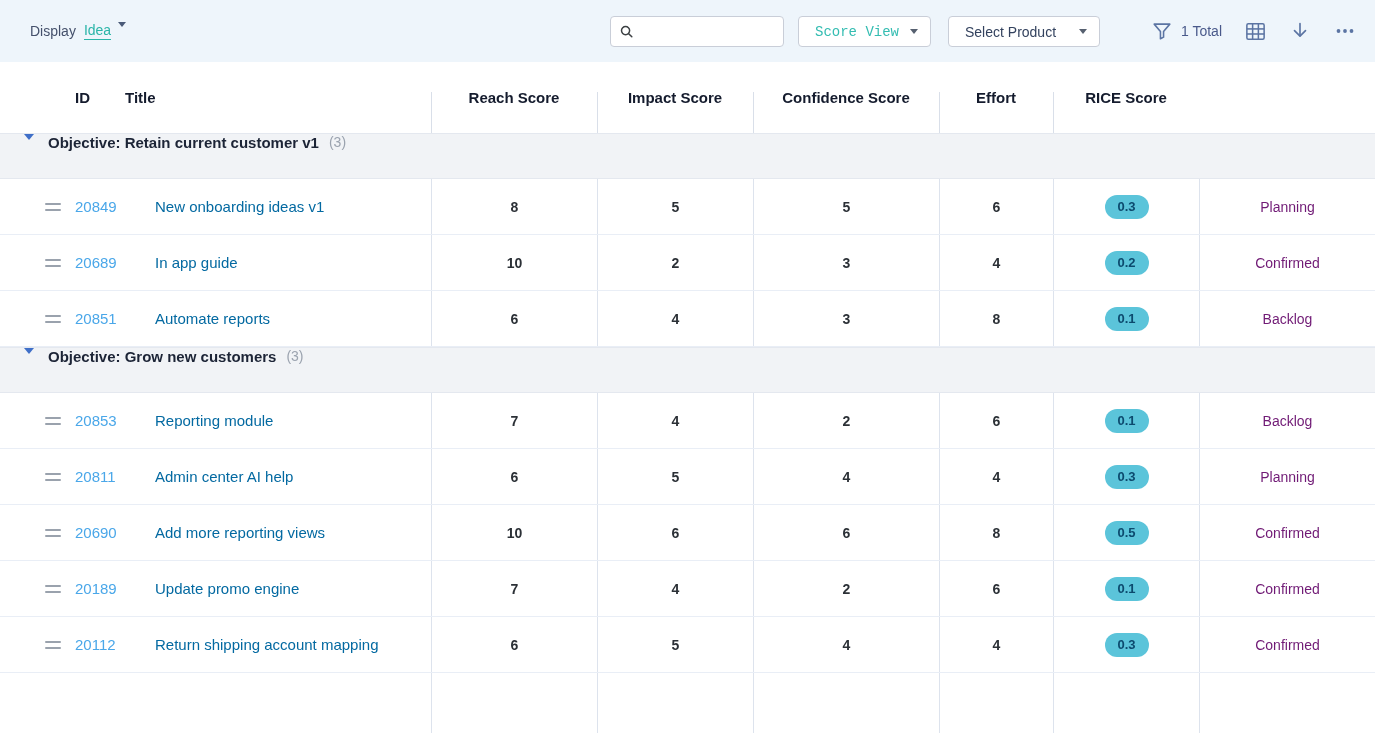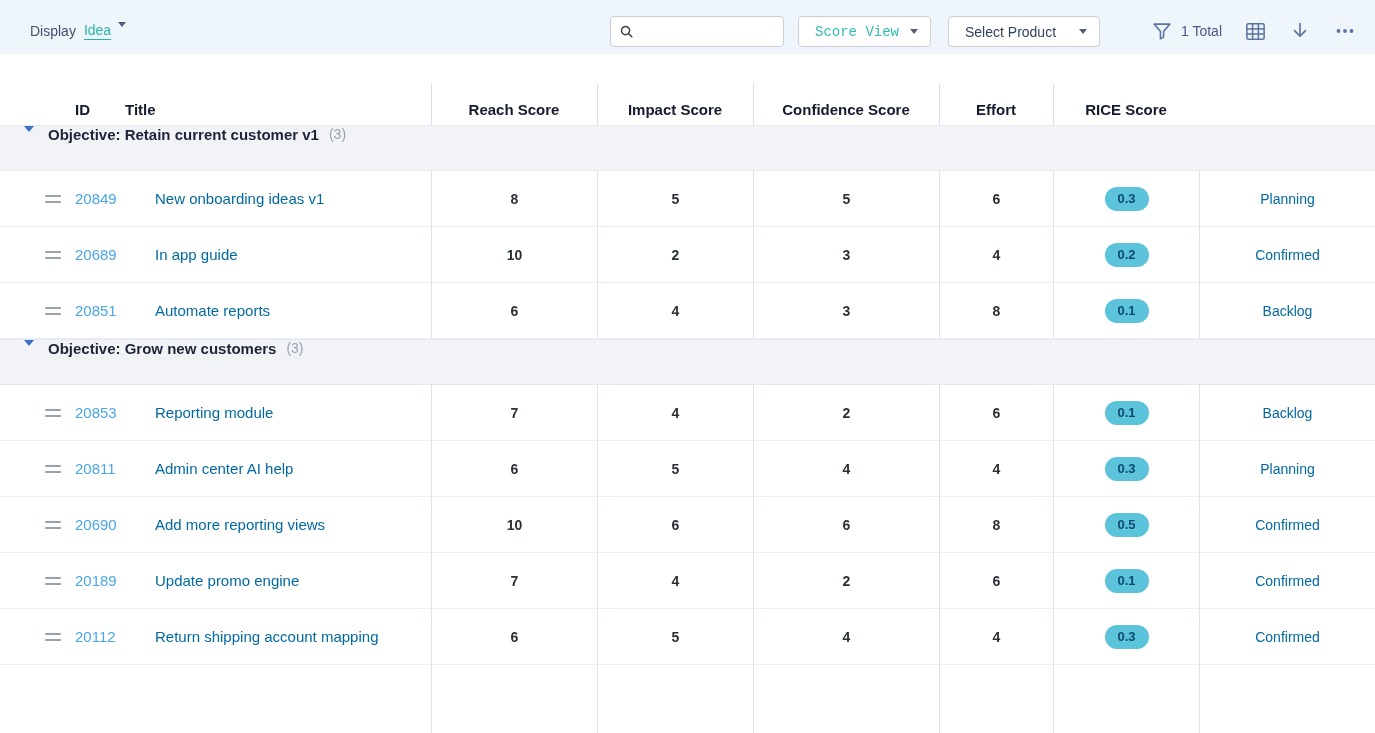--- a/index.html
+++ b/index.html
@@ -1,21 +1,21 @@
 <!DOCTYPE html>
 <html><head>
 <meta charset="utf-8">
 <style>
   * { margin:0; padding:0; box-sizing:border-box; }
   html,body { width:1375px; height:733px; overflow:hidden; background:#fff;
               font-family:"Liberation Sans", sans-serif; }
   .app { position:relative; width:1375px; height:733px; }
 
   
-  .toolbar { position:relative; height:54px; background:#eef5fb; }
+  .toolbar { position:relative; height:62px; background:#eef5fb; }
   .display-group { position:absolute; left:30px; top:0; height:62px; display:flex; align-items:center; gap:8px; font-size:14px; }
   .display-label { color:#44506b; }
   .display-value { display:flex; gap:7px; cursor:pointer; text-decoration:none; }
   .display-value .val { color:#2ab5a8; border-bottom:1px solid #2ab5a8; font-weight:500; padding-bottom:1px; }
   .caret { width:0; height:0; border-left:4.5px solid transparent; border-right:4.5px solid transparent; border-top:5px solid #4a5a78; }
   .search-box { position:absolute; left:610px; top:16px; width:174px; height:31px; background:#fff;
                 border:1px solid #c9ced8; border-radius:4px; display:flex; align-items:center; padding:0 8px; gap:6px; }
   .search-box input { border:none; outline:none; flex:1; min-width:0; font-size:13px; background:transparent; }
   .dd { position:absolute; top:16px; height:31px; background:#fff; border:1px solid #c9ced8; border-radius:4px;
         display:flex; align-items:center; justify-content:space-between; padding:0 12px 0 16px; font-size:14px; cursor:pointer; }
@@ -26,21 +26,21 @@
   .tool-btn { display:flex; align-items:center; justify-content:center; cursor:pointer; background:none; border:none; color:#5b74a3; }
   .total-label { font-size:14px; color:#49598a; margin:0 22px 0 8px; white-space:nowrap; }
   .gap-l { margin-left:22px; }
 
   
   .grid { display:grid; grid-template-columns:431px 166px 156px 186px 114px 146px 176px; }
   .cell { position:relative; }
 
   
   .thead { height:71px; background:#fff; }
-  .thead .cell { display:flex; align-items:flex-end; justify-content:center; padding-bottom:7px;
+  .thead .cell { display:flex; align-items:flex-end; justify-content:center; padding-bottom:27px;
                  font-size:15px; font-weight:700; color:#141b2d; }
   .thead .cell:not(.c-main)::before { content:''; position:absolute; left:0; bottom:0; width:1px; height:41px; background:#d9dfe9; }
   .thead .c-main { justify-content:flex-start; }
   .h-spacer { width:45px; }
   .h-id { width:80px; padding-left:30px; }
   .h-title { }
 
   
   .group-band { height:46px; background:#f1f3f6; border-top:1px solid #e4e8ef; border-bottom:1px solid #e4e8ef;
                 display:flex; align-items:flex-start; }
@@ -54,21 +54,21 @@
   .row .cell { display:flex; align-items:center; justify-content:center; }
   .row .cell:not(.c-main) { border-left:1px solid #dde3ed; }
   .row .c-main { justify-content:flex-start; }
   .drag { margin-left:45px; width:20px; display:flex; flex-direction:column; gap:4px; cursor:grab; }
   .drag i { display:block; height:2px; width:16px; background:#9aa2ad; border-radius:1px; }
   .id-link { margin-left:10px; width:70px; font-size:15px; color:#4aa7e9; cursor:pointer; text-decoration:none; }
   .row-title { margin-left:10px; font-size:15px; color:#0369a1; }
   .num { font-size:14px; font-weight:600; color:#2b3036; }
   .rice-badge { min-width:44px; height:24px; border-radius:12px; background:#5bc4da; color:#0c4a6e;
                 font-size:13px; font-weight:700; display:inline-flex; align-items:center; justify-content:center; padding:0 12px; }
-  .stage { font-size:14px; font-weight:500; color:#0369a1; }
+  .stage { font-size:14px; font-weight:500; color:#701a75; }
 
   
   .tfoot-empty { height:80px; border-bottom:1px solid #e9eef6; }
   .tfoot-empty .cell:not(.c-main) { border-left:1px solid #dde3ed; }
 
   svg { display:block; }
 </style>
 </head>
 <body>
 

